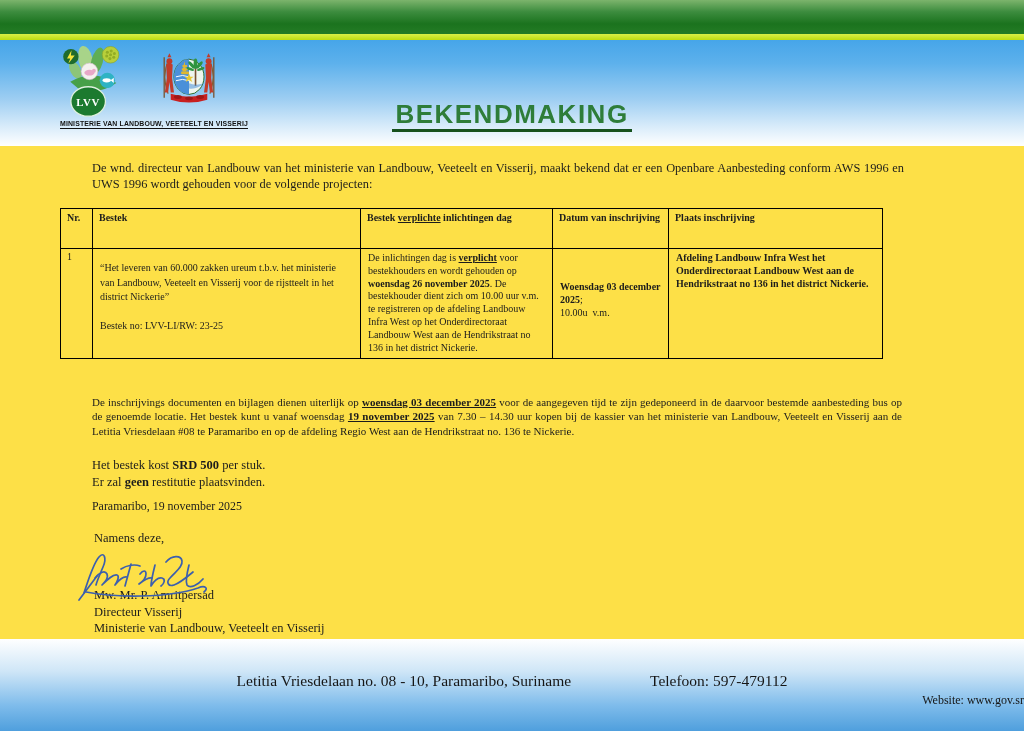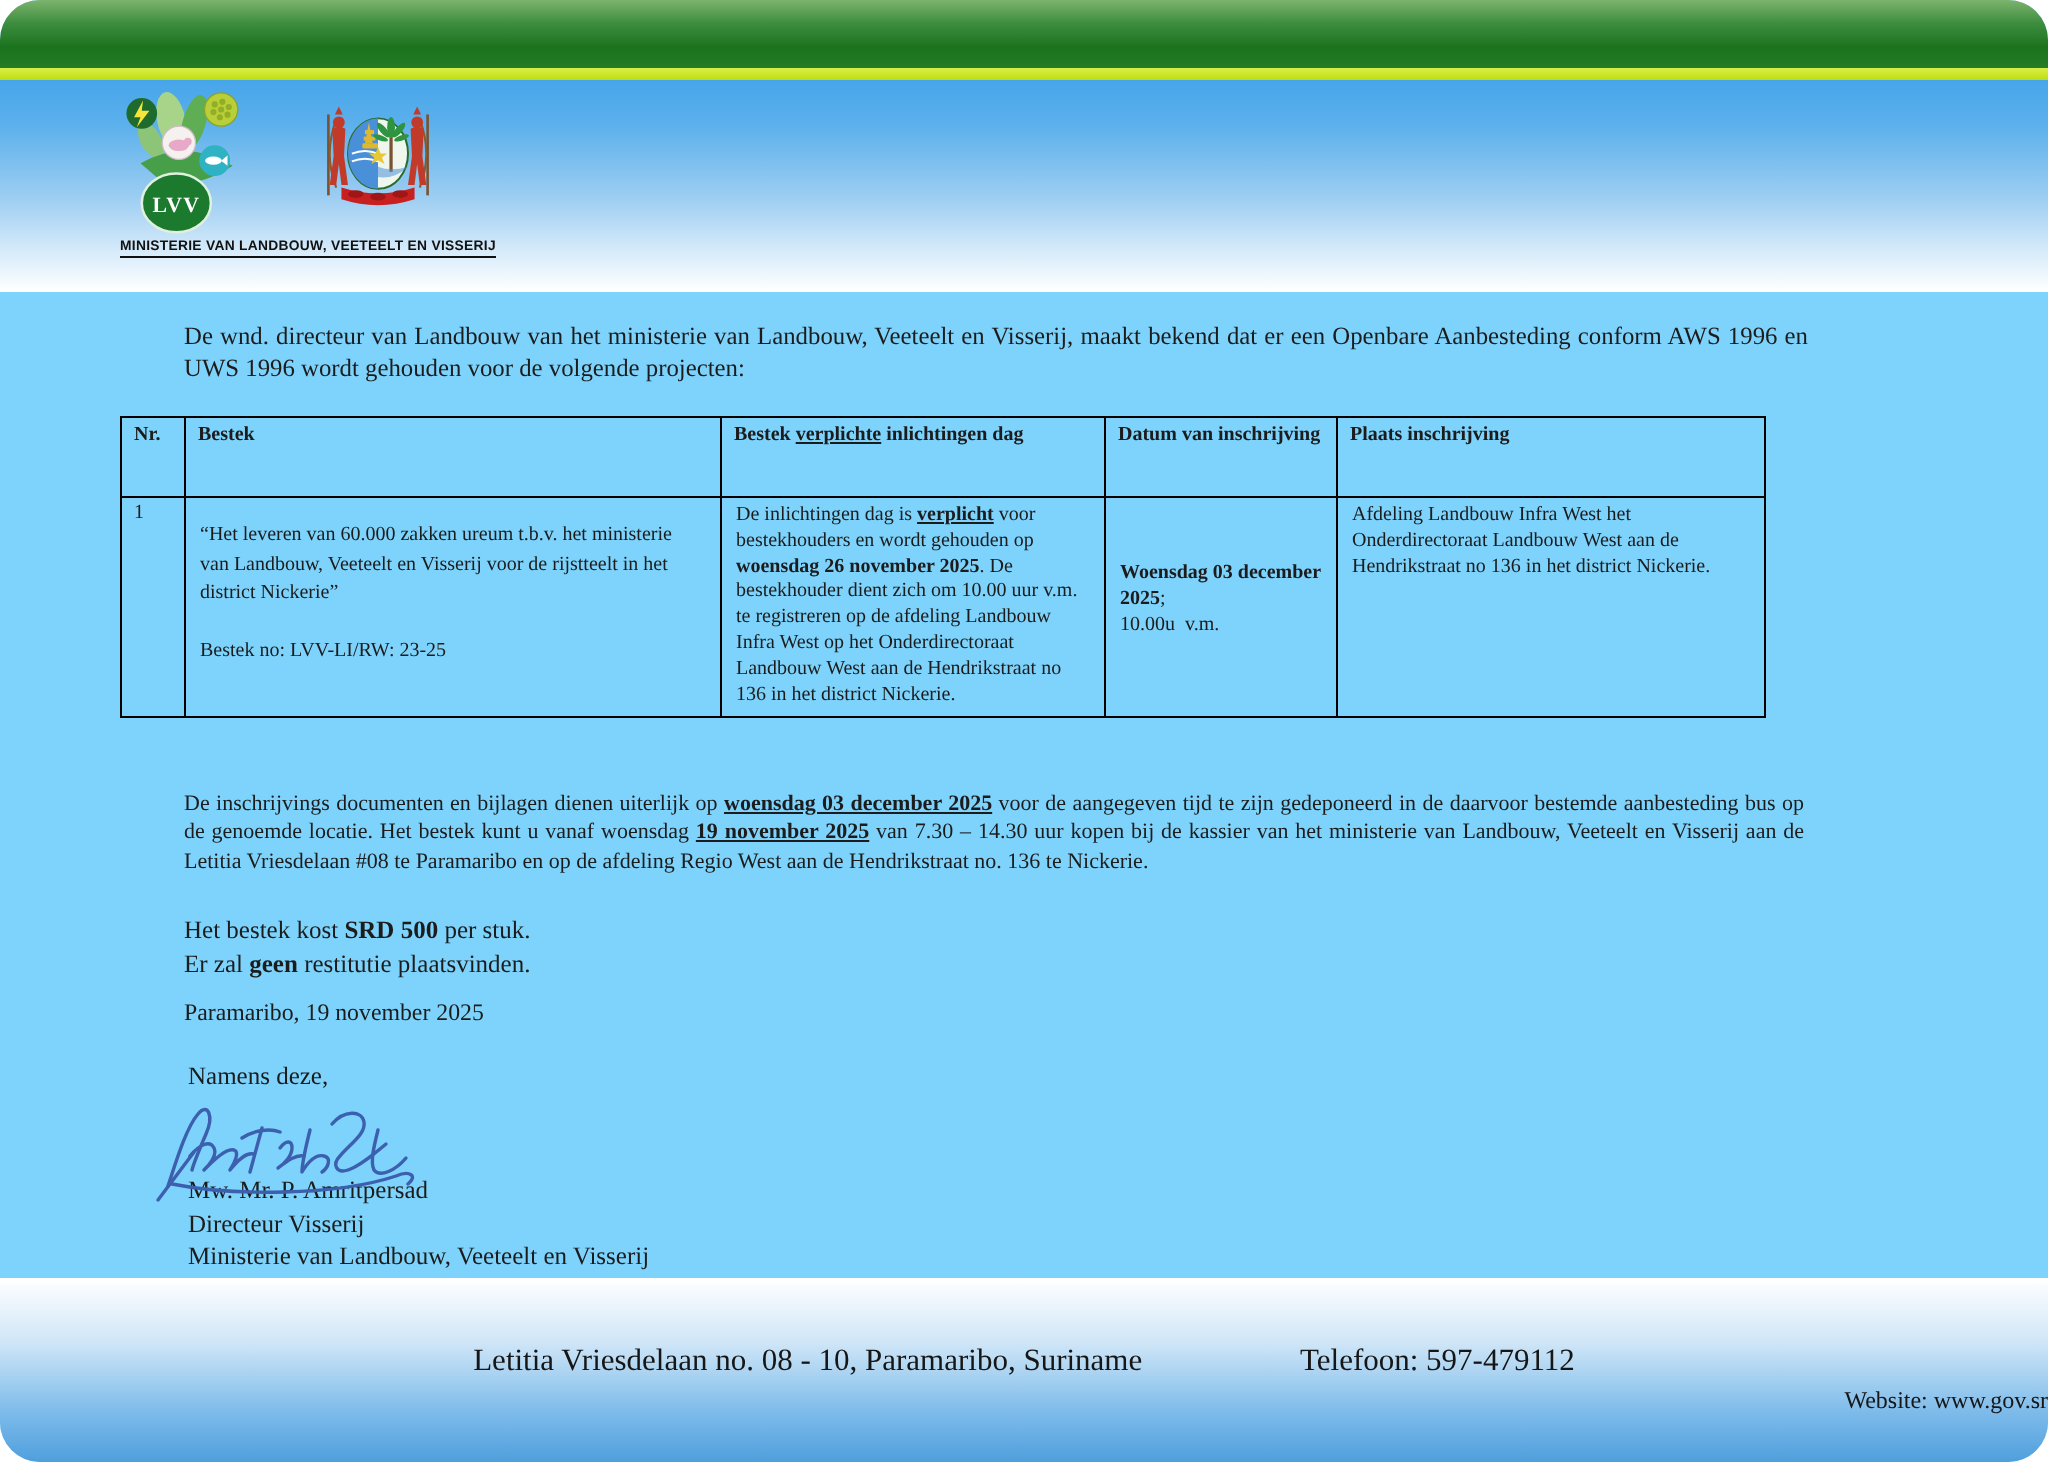--- a/index.html
+++ b/index.html
@@ -1,18 +1,18 @@
 <!DOCTYPE html>
 <html><head>
 <meta charset="utf-8">
 <style>
   html,body{margin:0;padding:0;background:#fff;}
   .page{
     position:relative;width:1024px;height:731px;overflow:hidden;
-    background:#7dd3fc;border-radius:20px;
+    background:#fde047;border-radius:0;
     font-family:"Liberation Serif",serif;color:#1c1c1c;
   }
   
   .band{position:absolute;left:0;right:0;}
   .band-green{top:0;height:34px;background:linear-gradient(180deg,#7cb46c 0%,#3c8c3e 35%,#1b731e 70%,#247c25 100%);}
   .band-yellow{top:34px;height:6px;background:linear-gradient(180deg,#d9f046 0%,#bcdd12 100%);}
   .band-sky{top:40px;height:106px;background:linear-gradient(180deg,#46a5e9 0%,#5db1ec 22%,#9ccdf2 55%,#d9ecfa 82%,#ffffff 100%);}
   .band-footer{bottom:0;height:92px;background:linear-gradient(180deg,#ffffff 0%,#cfe6f7 35%,#7fbceb 72%,#4f9fdd 100%);}
 
   .content{position:absolute;inset:0;}
@@ -41,21 +41,21 @@
   .date-line{position:absolute;top:499px;left:92px;font-size:11.9px;}
 
   
   table.tender{position:absolute;top:190px;left:60px;width:822px;border-collapse:collapse;font-size:10px;table-layout:fixed;margin-top:18px;}
   table.tender th,table.tender td{border:1px solid #000;vertical-align:top;}
   table.tender th{text-align:left;font-weight:bold;padding:3px 6px;height:33px;line-height:1.25;}
   td.c-nr{vertical-align:middle;padding:2px 4px 2px 6px;}
   td.c-bestek{padding:12px 8px 6px 7px;line-height:1.45;}
   td.c-inlicht{padding:3px 6px 4px 7px;line-height:1.28;}
   td.c-inschr{padding:31px 5px 4px 7px;line-height:1.32;}
-  td.c-plaats{padding:3px 6px 4px 7px;line-height:1.28;}
+  td.c-plaats{padding:3px 6px 4px 7px;line-height:1.28;font-weight:bold;}
   .pre{white-space:pre-wrap;}
   .b{font-weight:bold;}
   .u{text-decoration:underline;}
 
   
   .sig-block{position:absolute;top:530px;left:94px;font-size:12.5px;line-height:1.3;}
   .sig-gap{height:41px;}
   .sig-svg{position:absolute;left:76px;top:543px;}
 
   
@@ -135,20 +135,23 @@
       <path d="M 50 48 Q 60 52 73 48 Q 62 58 50 56 Z" fill="#4a90d9" opacity="0.55"></path>
       <polygon points="50,33 52,38 57,38 53,41 55,46 50,43 45,46 47,41 43,38 48,38" fill="#e8c832"></polygon>
       <path d="M 22 64 Q 50 73 78 64 L 78 73 Q 50 82 22 73 Z" fill="#c82020"></path>
       <ellipse cx="33" cy="69" rx="6" ry="3" fill="#a01616"></ellipse>
       <ellipse cx="50" cy="71" rx="6" ry="3" fill="#a01616"></ellipse>
       <ellipse cx="67" cy="69" rx="6" ry="3" fill="#a01616"></ellipse>
     </svg>
 
     <div class="ministry-label">MINISTERIE VAN LANDBOUW, VEETEELT EN VISSERIJ</div>
 
+    <div class="title-wrap">
+      <span class="title">BEKENDMAKING</span>
+    </div>
 
     <p class="intro"><span>De wnd. directeur van Landbouw van het ministerie van Landbouw, Veeteelt en Visserij, maakt bekend dat er een Openbare Aanbesteding conform AWS 1996 en UWS 1996 wordt gehouden voor de volgende projecten:</span></p>
 
     <table class="tender">
       <colgroup>
         <col style="width:32px">
           <col style="width:268px">
           <col style="width:192px">
           <col style="width:116px">
           <col style="width:214px">

